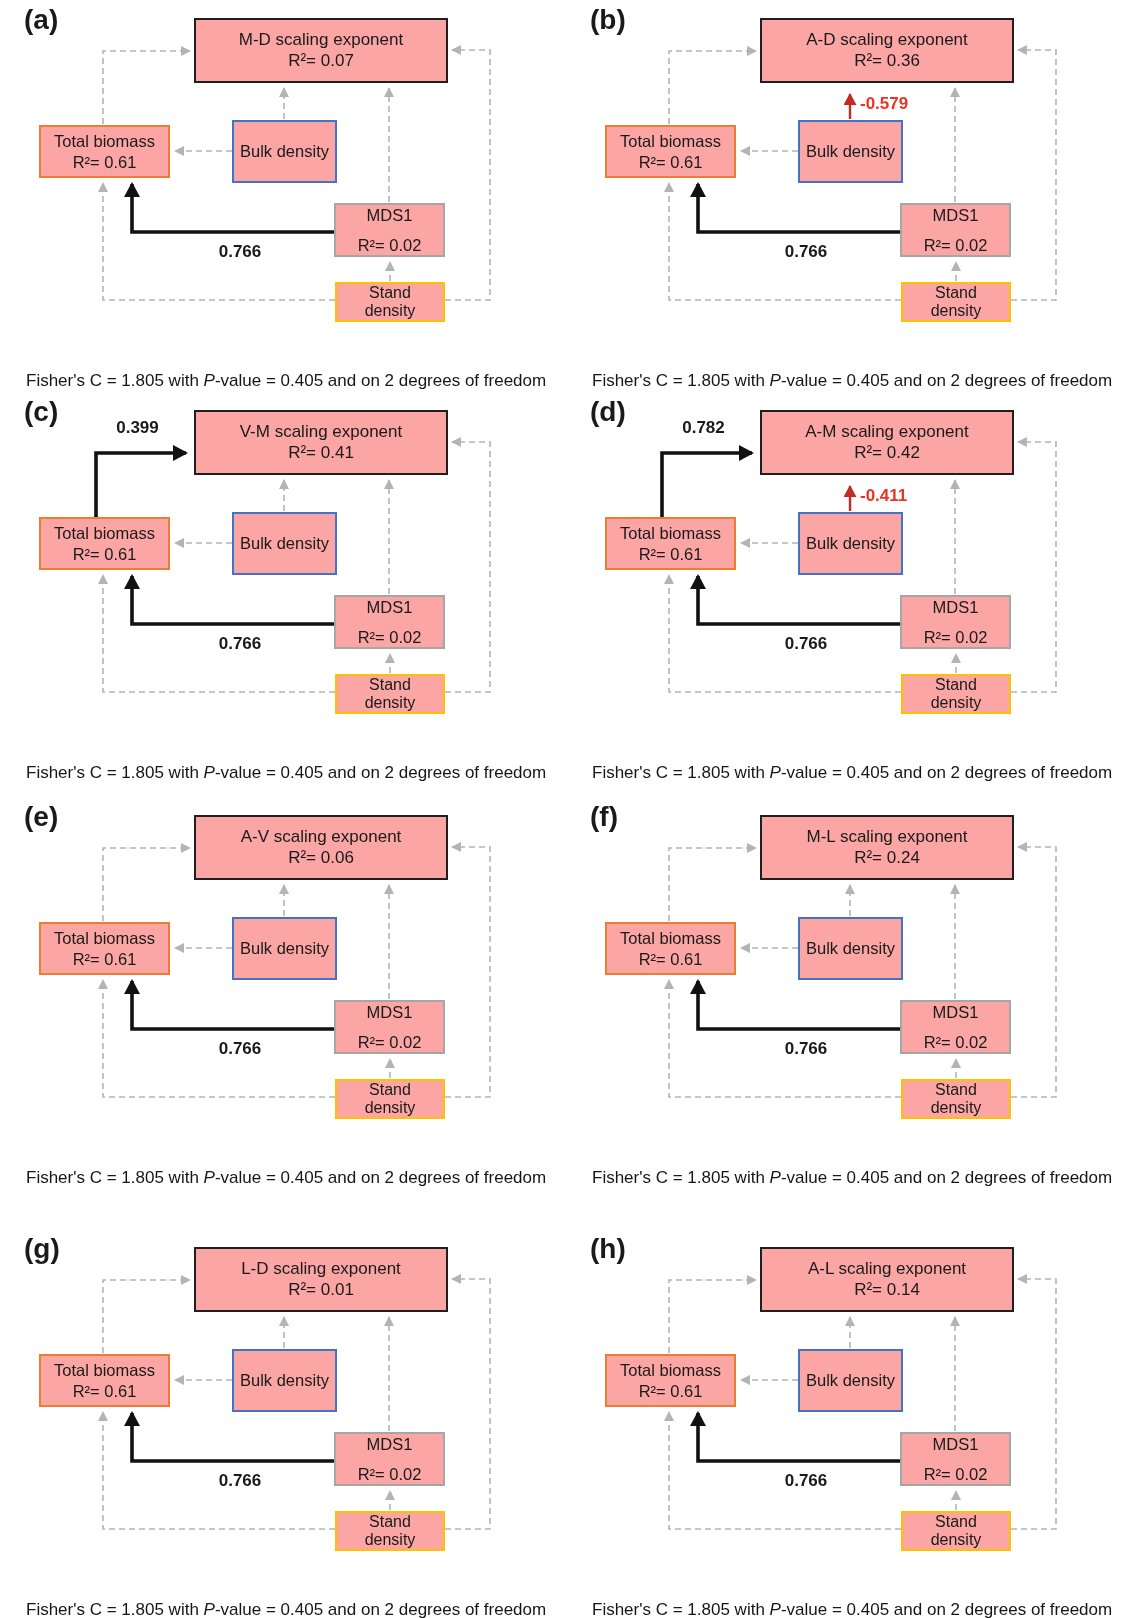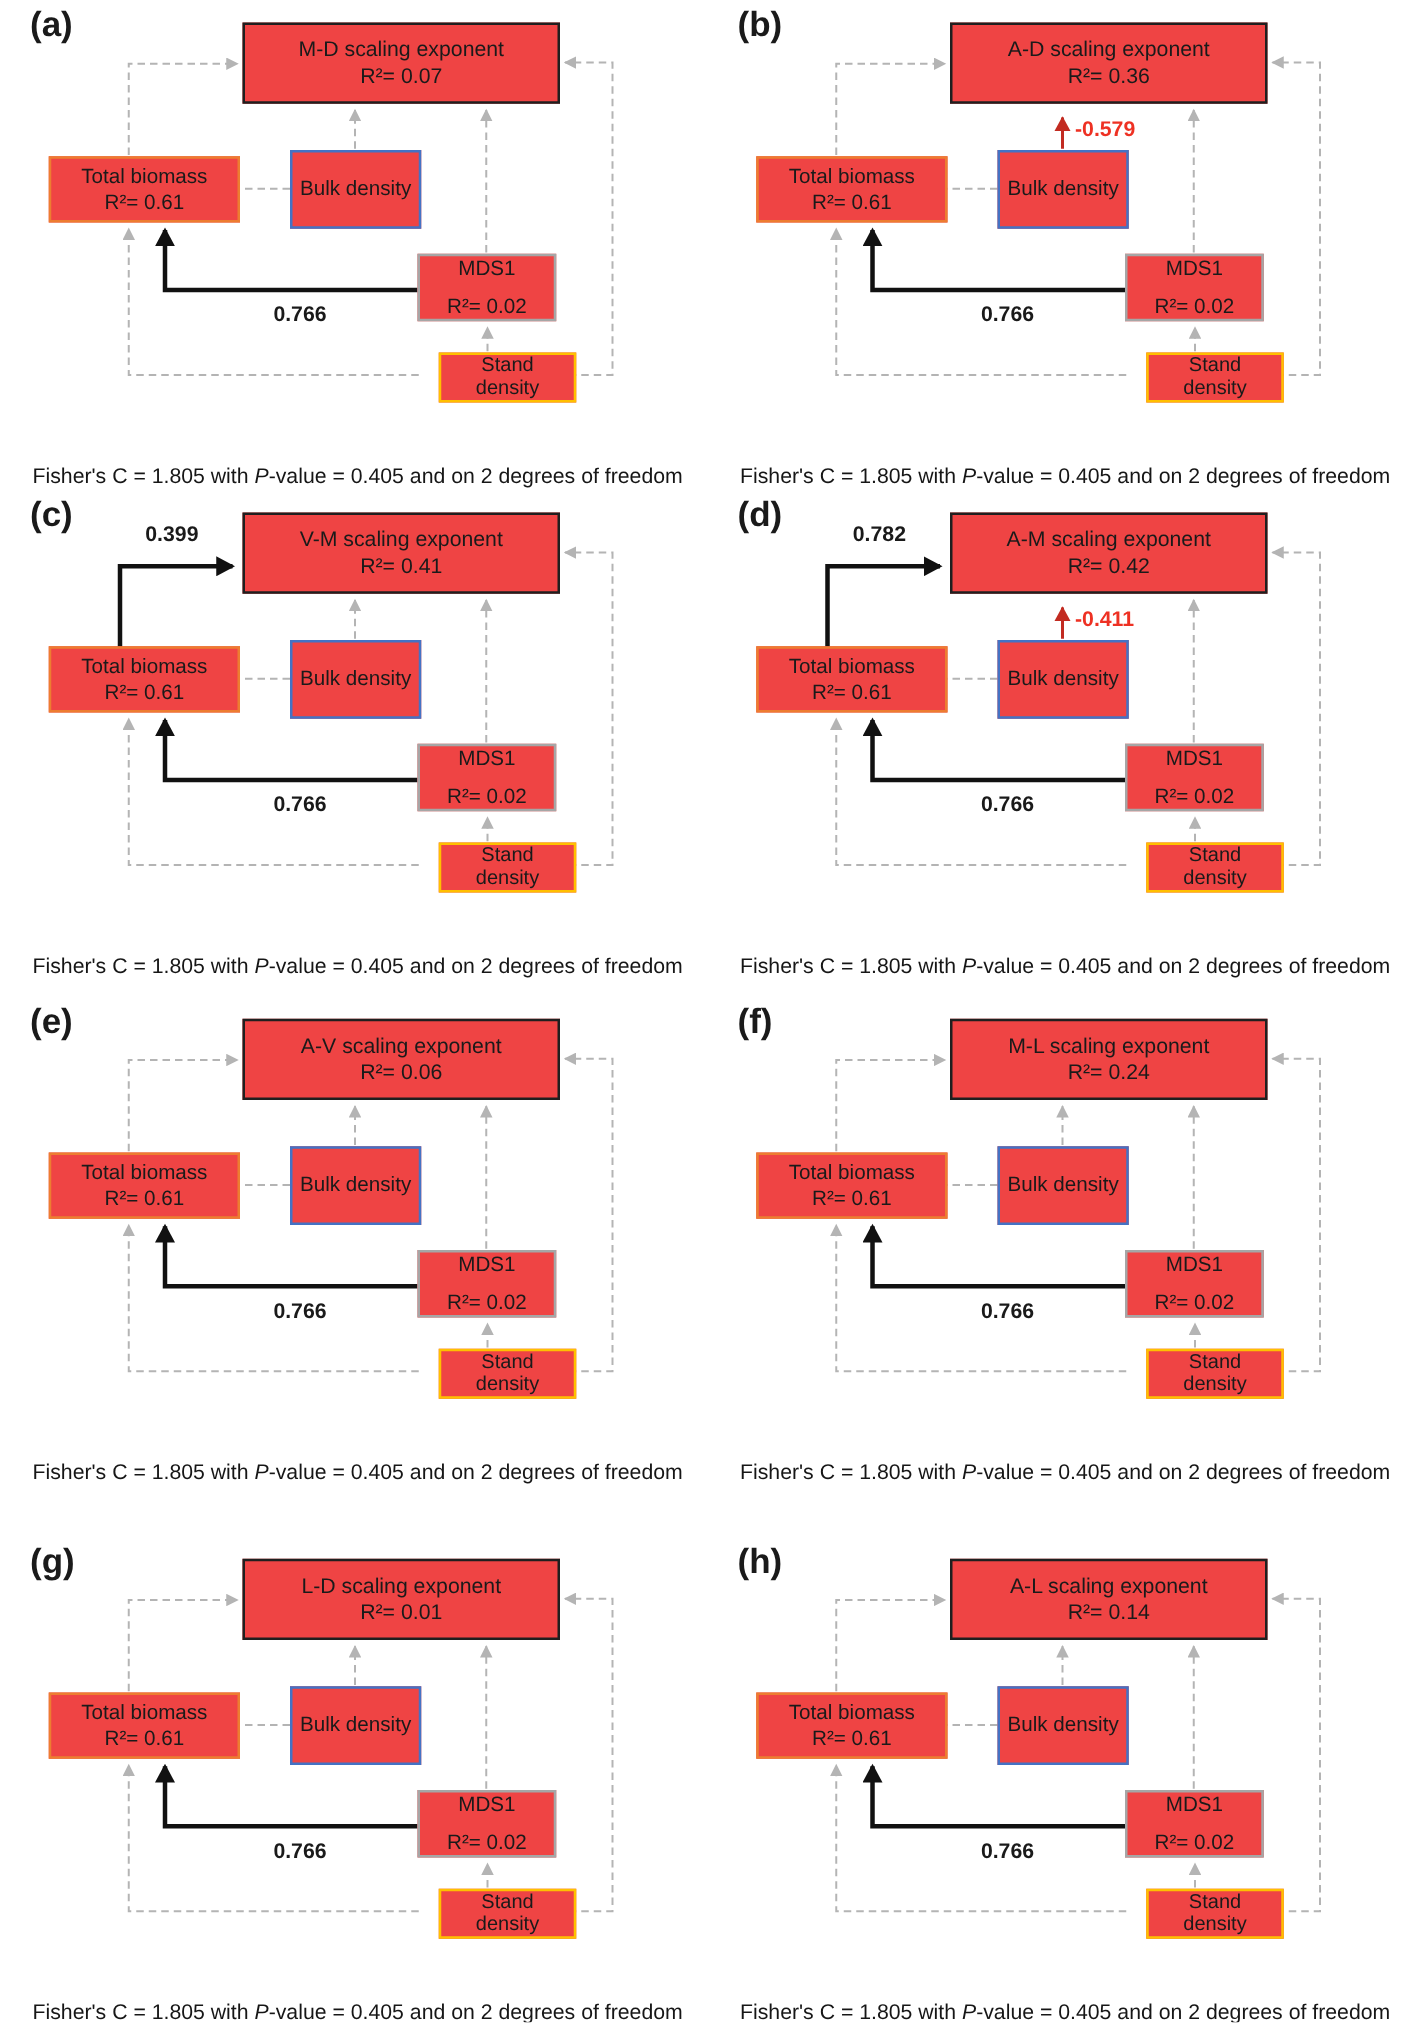--- a/index.html
+++ b/index.html
@@ -8,26 +8,26 @@
 
   .panel{position:absolute;width:566px;height:392px;}
   .panel-label{position:absolute;left:24px;top:4px;font-size:28px;font-weight:bold;}
 
   .lines{position:absolute;left:0;top:0;}
   .dash{fill:none;stroke:#b4b4b4;stroke-width:1.6;stroke-dasharray:6 4;}
   .solid{fill:none;stroke:#111111;stroke-width:3.6;}
   .neg{fill:none;stroke:#c22b21;stroke-width:2.4;}
 
   .node{position:absolute;display:flex;flex-direction:column;align-items:center;justify-content:center;
-        text-align:center;background:#ef4444;box-sizing:border-box;line-height:1.22;}
+        text-align:center;background:#fca5a5;box-sizing:border-box;line-height:1.22;}
   .exponent{left:194px;top:18px;width:254px;height:65px;border:2.5px solid #1f1f1f;font-size:17px;}
-  .biomass {left:39px;top:125px;width:153px;height:53px;border:2px solid #ED7D31;font-size:16.5px;}
+  .biomass {left:39px;top:125px;width:131px;height:53px;border:2px solid #ED7D31;font-size:16.5px;}
   .bulk    {left:232px;top:120px;width:105px;height:63px;border:2px solid #4472C4;font-size:16.5px;}
   .mds     {left:334px;top:203px;width:111px;height:54px;border:2px solid #A6A6A6;font-size:16.5px;justify-content:space-between;}
-  .stand   {left:335px;top:282px;width:110px;height:40px;border:2px solid #FFC000;font-size:16px;line-height:1.12;padding:0 6px;margin-left:16px;}
+  .stand   {left:335px;top:282px;width:110px;height:40px;border:2px solid #FFC000;font-size:16px;line-height:1.12;padding:0 6px;}
 
   .coef{position:absolute;font-weight:bold;font-size:17px;}
   .coef-main {left:195px;top:242px;width:90px;text-align:center;}
   .coef-solid{left:95px;top:26px;width:85px;text-align:center;}
   .coef-neg  {left:294px;top:94px;color:#EE3123;}
 
   .fisher{position:absolute;left:26px;top:351px;font-size:17px;white-space:nowrap;color:#161616;margin-top:20px;}
   .fisher .it{font-style:italic;}
 
   

